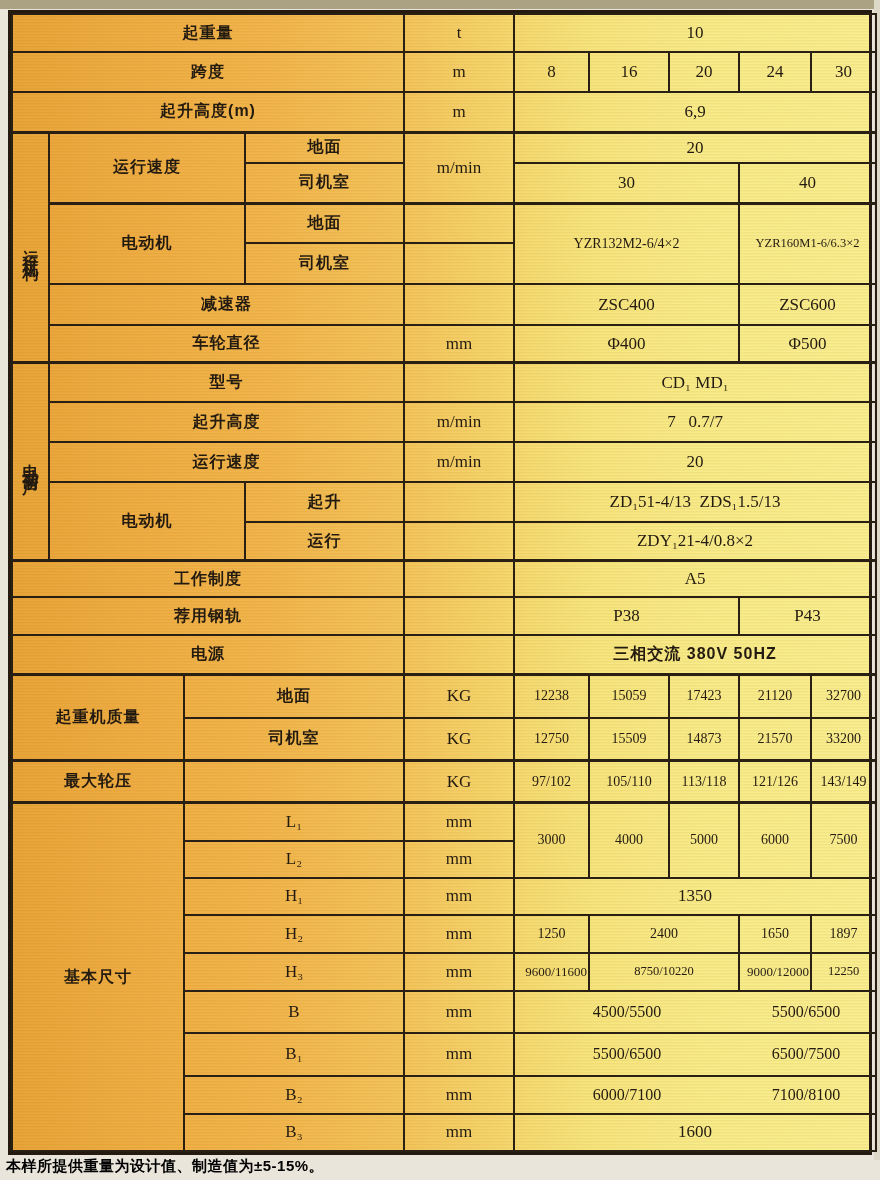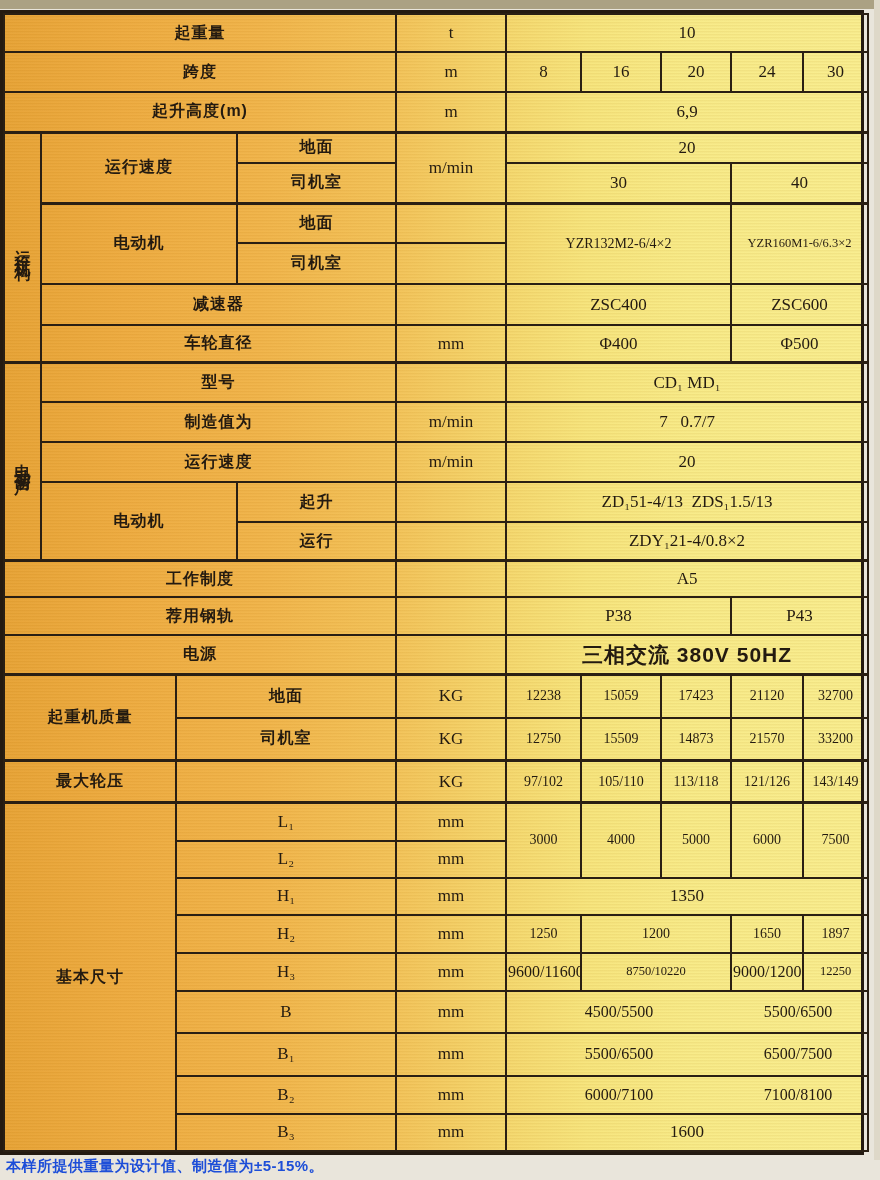--- a/index.html
+++ b/index.html
@@ -5,50 +5,50 @@
   html,body{margin:0;padding:0;}
   body{
     width:880px;height:1180px;position:relative;overflow:hidden;
     background:#e9e5db;
     font-family:"Liberation Sans", sans-serif;
     color:#231a10;
   }
   .scan-top{position:absolute;top:0;left:0;width:880px;height:9px;background:#aba183;}
   .scan-right{position:absolute;top:0;right:0;width:6px;height:1160px;background:#ded8c8;}
   .table-wrap{
-    position:absolute;left:0;top:10px;width:864px;height:1145px;
+    position:absolute;left:8px;top:10px;width:864px;height:1145px;
     box-sizing:border-box;border:3px solid #241a10;
     background:
       repeating-linear-gradient(180deg, rgba(150,95,15,0.07) 0px, rgba(150,95,15,0.07) 1px, rgba(255,255,240,0.05) 2px, rgba(255,255,240,0) 3px),
       linear-gradient(90deg,#e7a335 0%,#eeab3f 14%,#f1b449 30%,#f3c257 45%,#f5d76c 58%,#f7e57c 68%,#f8eb87 80%,#f9ee8e 100%);
   }
   table{width:100%;height:100%;border-collapse:collapse;table-layout:fixed;}
   td{
     border:2px solid #2a1f13;padding:0 1px;text-align:center;vertical-align:middle;
     overflow:hidden;box-sizing:border-box;
   }
   tr.sec td{border-top-width:3px;}
   .lbl{font-weight:bold;font-size:16px;letter-spacing:1px;}
   .num{font-family:"Liberation Serif", serif;font-size:17px;white-space:pre;}
   .sm{font-size:14px;margin-top:44px;}
   .xs{font-size:12.5px;letter-spacing:0;text-align:center;}
-  .xxs{font-size:16px;letter-spacing:0;}
+  .xxs{font-size:13px;letter-spacing:0;text-align:right;}
   td.group div{
     writing-mode:vertical-rl;text-orientation:upright;
     margin:0 auto;font-weight:bold;font-size:16px;letter-spacing:5px;line-height:1;
   }
   .twoval{display:flex;width:100%;align-items:center;}
   .twoval span{font-family:"Liberation Serif", serif;font-size:16px;}
   .twoval .tv-l{width:62%;text-align:center;}
   .twoval .tv-r{width:38%;text-align:center;}
   .h31{height:31px}.h37{height:37px}.h38{height:38px}.h39{height:39px}.h40{height:40px}
   .h41{height:41px}.h42{height:42px}.h43{height:43px}.h45{height:38px}
   .footnote{
     position:absolute;left:6px;top:1157px;width:860px;
-    font-weight:bold;font-size:15px;color:#1d4ed8;letter-spacing:0.5px;
+    font-weight:bold;font-size:15px;color:#000000;letter-spacing:0.5px;
   }
 </style>
 </head>
 <body>
 
 <div class="scan-top"></div>
 <div class="scan-right"></div>
 
 <div class="table-wrap">
 <table>
@@ -134,21 +134,21 @@
   <tr class="h40 sec">
     <td rowspan="5" class="group">
             <div>电动葫芦</div>
           </td>
     <td colspan="3" class="lbl">型号</td>
     <td></td>
     <td colspan="5" class="num">CD₁ MD₁</td>
   </tr>
 
   <tr class="h40">
-    <td colspan="3" class="lbl">制造值为</td>
+    <td colspan="3" class="lbl">起升高度</td>
     <td class="num">m/min</td>
     <td colspan="5" class="num">7   0.7/7</td>
   </tr>
 
   <tr class="h40">
     <td colspan="3" class="lbl">运行速度</td>
     <td class="num">m/min</td>
     <td colspan="5" class="num">20</td>
   </tr>
 
@@ -174,21 +174,21 @@
   <tr class="h38">
     <td colspan="4" class="lbl">荐用钢轨</td>
     <td></td>
     <td colspan="3" class="num">P38</td>
     <td colspan="2" class="num">P43</td>
   </tr>
 
   <tr class="h39">
     <td colspan="4" class="lbl">电源</td>
     <td></td>
-    <td colspan="5" class="lbl" style="font-size:21px">三相交流 380V  50HZ</td>
+    <td colspan="5" class="lbl" style="font-size:16px">三相交流 380V  50HZ</td>
   </tr>
 
   <tr class="h43 sec">
     <td rowspan="2" colspan="2" class="lbl">起重机质量</td>
     <td colspan="2" class="lbl">地面</td>
     <td class="num">KG</td>
     <td class="num sm">12238</td>
     <td class="num sm">15059</td>
     <td class="num sm">17423</td>
     <td class="num sm">21120</td>
@@ -235,21 +235,21 @@
   <tr class="h37">
     <td colspan="2" class="num">H₁</td>
     <td class="num">mm</td>
     <td colspan="5" class="num">1350</td>
   </tr>
 
   <tr class="h38">
     <td colspan="2" class="num">H₂</td>
     <td class="num">mm</td>
     <td class="num sm">1250</td>
-    <td colspan="2" class="num sm">1200</td>
+    <td colspan="2" class="num sm">2400</td>
     <td class="num sm">1650</td>
     <td class="num sm">1897</td>
   </tr>
 
   <tr class="h38">
     <td colspan="2" class="num">H₃</td>
     <td class="num">mm</td>
     <td class="num xxs">9600/11600</td>
     <td colspan="2" class="num xs">8750/10220</td>
     <td class="num xxs">9000/12000</td>

